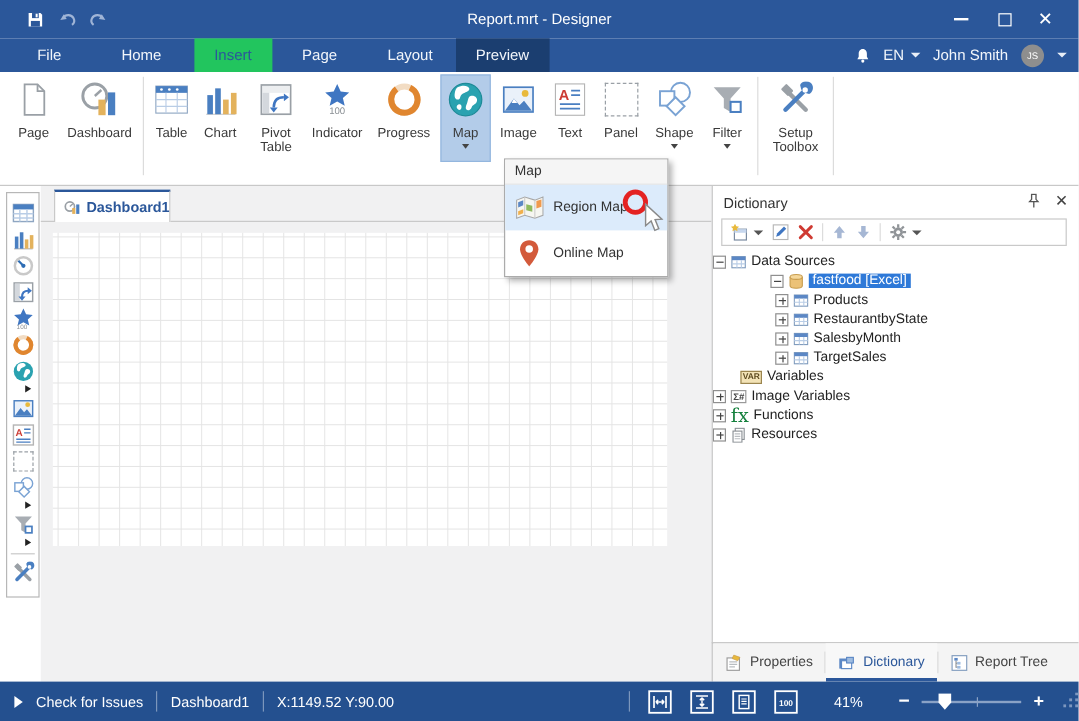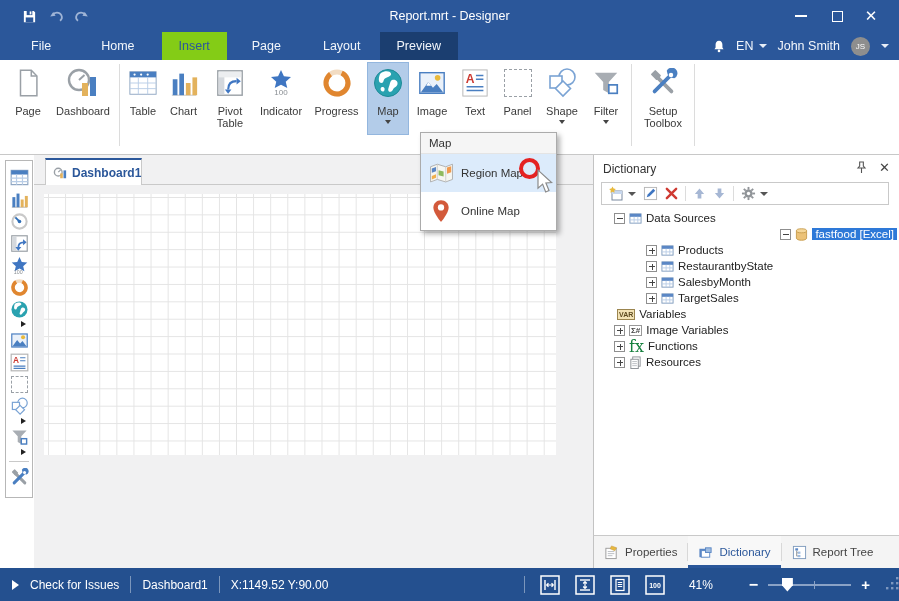--- a/index.html
+++ b/index.html
@@ -15,21 +15,21 @@
   .qa-save { left:21px; } .qa-undo { left:49px; } .qa-redo { left:73px; }
   .win-title { position:absolute; left:0; right:0; top:0; height:32px; line-height:32px; text-align:center; color:#fff; font-size:12.5px; }
   .win-btn { position:absolute; top:0; height:32px; width:30px; color:#fff; display:flex; align-items:center; justify-content:center; }
   .wb-min { left:786px; } .wb-max { left:822px; } .wb-close { left:856px; font-size:15px; }
   .wb-min i { width:12px; height:0; border-top:2px solid #fff; display:block; }
   .wb-max i { width:11px; height:11px; border:1.5px solid #fff; display:block; }
   
   .tabrow { position:absolute; left:0; top:32px; width:899px; height:28px; background:#2b579a; display:flex; color:#f2f6fb; font-size:12.5px; }
   .rtab { padding:0 17px; display:flex; align-items:center; cursor:default; }
   .rtab.first { margin-left:14px; }
-  .rtab.active { background:#84cc16; color:#2b579a; }
+  .rtab.active { background:#22c55e; color:#2b579a; }
   .rtab.preview { background:#1b3e70; margin-left:2px; }
   .tabrow-right { margin-left:auto; display:flex; align-items:center; gap:10px; padding-right:10px; }
   .caret-down { width:0; height:0; border-left:4px solid transparent; border-right:4px solid transparent; border-top:4px solid #e8eef7; display:inline-block; }
   .caret-dark { border-top-color:#555; }
   .avatar { width:19px; height:19px; border-radius:50%; background:#8e8e8e; color:#fff; font-size:8px; display:flex; align-items:center; justify-content:center; }
   
   .ribbon { position:absolute; left:0; top:60px; width:899px; height:95px; background:#fff; border-bottom:1px solid #c8c8c8; }
   .rb-row { display:flex; align-items:flex-start; padding:2px 0 0 6px; }
   .rbtn { height:73px; text-align:center; padding-top:2px; border:1px solid transparent; }
   .rbtn .ic { height:36px; display:flex; align-items:center; justify-content:center; }
@@ -69,35 +69,35 @@
   .tg { width:11px; height:11px; border:1px solid #8f8f8f; background:#fff; position:relative; flex:none; }
   .tg::before { content:""; position:absolute; left:2px; top:4.5px; width:6px; height:1px; background:#444; }
   .tg.plus::after { content:""; position:absolute; left:4.5px; top:2px; width:1px; height:6px; background:#444; }
   .ti { flex:none; display:flex; align-items:center; justify-content:center; }
   .tlabel { white-space:nowrap; }
   .tlabel.sel { background:#2e79d8; color:#fff; padding:0 3px; }
   .badge { font-size:7px; font-weight:bold; border:1px solid #9b854f; background:#f3e3b6; color:#5d4a1f; padding:0 1px; line-height:9px; }
   .badge2 { font-size:8px; font-weight:bold; border:1px solid #999; background:#fff; color:#444; padding:0 1px; line-height:9px; }
   .fx { font-family:"DejaVu Serif","Liberation Serif",serif; color:#15803d; font-size:16px; }
   
-  .ind0 { padding-left:20px; } .ind1 { padding-left:15px;justify-content:flex-end; } .ind2 { padding-left:52px; } .indv { padding-left:23px; }
+  .ind0 { padding-left:0; } .ind1 { padding-left:48px; } .ind2 { padding-left:52px; } .indv { padding-left:23px; }
   
   .panel-tabs { position:absolute; left:593px; top:535px; width:306px; height:33px; background:#f4f4f4; border-left:1px solid #c3c3c3; border-top:1px solid #c9c9c9;
                 display:flex; align-items:stretch; font-size:11.5px; color:#444; }
   .ptab { display:flex; align-items:center; gap:6px; padding:0 10px; position:relative; }
   .ptab.active { color:#2b579a; box-shadow:inset 0 -3px 0 #2b579a; background:#f8f8f8; }
   .pt-sep { width:1px; background:#d8d8d8; margin:7px 0; }
   
   .statusbar { position:absolute; left:0; top:568px; width:899px; height:33px; background:#24508f; color:#fff; font-size:12px; }
   .sb-left { position:absolute; left:12px; top:0; height:33px; display:flex; align-items:center; gap:11px; }
   .sb-sep { width:1px; height:17px; background:rgba(255,255,255,.4); }
   .sb-play { width:0; height:0; border-top:5px solid transparent; border-bottom:5px solid transparent; border-left:7px solid #fff; }
   .sb-right { position:absolute; left:524px; right:0; top:0; height:33px; display:flex; align-items:center; }
   .sb-ic { margin-left:15px; display:flex; }
-  .sb-zoom { margin-left:24px; width:40px; }
+  .sb-zoom { margin-left:24px; width:40px; text-align:center; }
   .sb-minus { margin-left:22px; font-size:16px; font-weight:bold; width:14px; text-align:center; }
   .sb-track { position:relative; width:92px; height:2px; background:#8aa2c6; margin:0 8px; }
   .sb-tick { position:absolute; left:46px; top:-3px; width:1px; height:8px; background:#8aa2c6; }
   .sb-thumb { position:absolute; left:14px; top:-6px; width:11px; height:14px; background:#fff;
               clip-path:polygon(0 0,100% 0,100% 55%,50% 100%,0 55%); }
   .sb-plus { font-size:15px; font-weight:bold; width:14px; text-align:center; }
   .sb-grip { margin-left:14px; }
   
   .map-menu { position:absolute; left:420px; top:132px; width:137px; background:#fff; border:1px solid #ababab;
               box-shadow:3px 3px 5px rgba(0,0,0,.30); z-index:50; }

